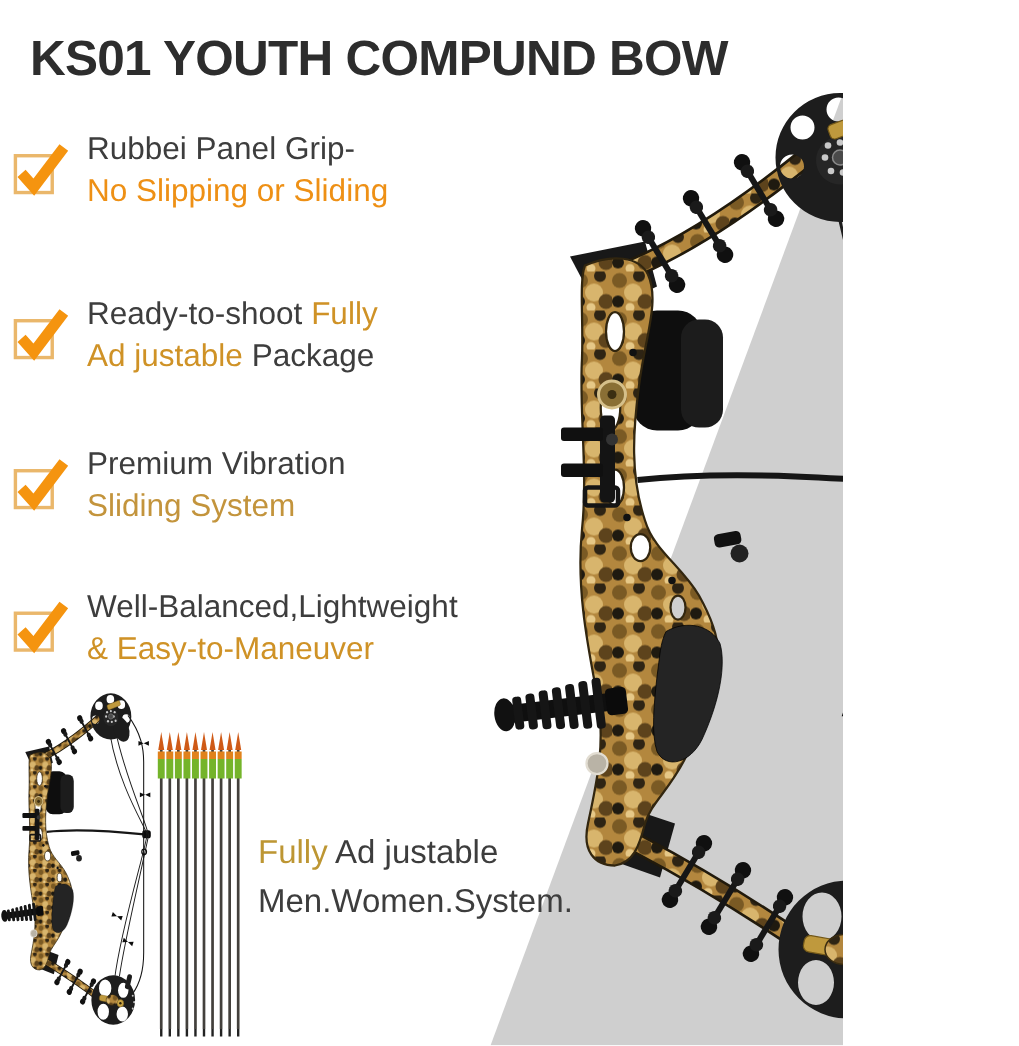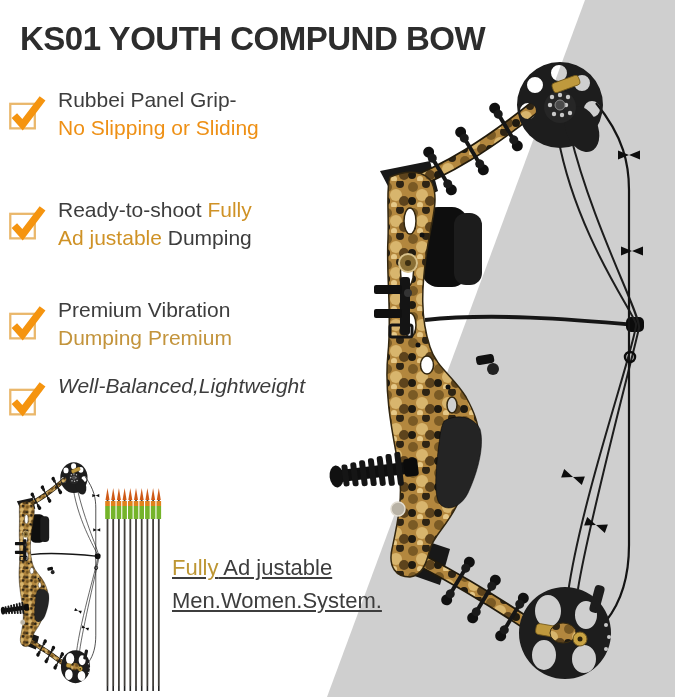--- a/index.html
+++ b/index.html
@@ -1,35 +1,35 @@
 <!DOCTYPE html>
 <html style="--c-title: #2d2d2d; --c-dark: #3d3d3d; --c-orange: #ee9015; --c-gold: #cf9226; --c-goldmuted: #c3943c; --c-gold2: #bd9633; --c-checkmark: #f5940f; --c-checkbox_outline: #eab76b; --c-background_gray: #cfcfcf; --c-camo_base: #b3873e; --c-bow_black: #1b1b1b;"><head>
 <meta charset="utf-8">
 <style>
   html,body{margin:0;padding:0;background:#fff;}
   .canvas{
-    position:relative;width:675px;height:697px;overflow:hidden;background:#ffffff;
+    position:relative;width:562px;height:697px;overflow:hidden;background:#ffffff;
     font-family:"Liberation Sans", sans-serif;
   }
   .hero{position:absolute;left:0;top:0;}
   .title{
     position:absolute;left:20px;top:20px;
     font-size:33px;font-weight:bold;letter-spacing:-0.5px;
     color:var(--c-title);white-space:nowrap;
   }
   .feature{position:absolute;left:8px;display:flex;align-items:flex-start;}
   .feature .check{width:40px;height:40px;margin-top:6px;flex:0 0 40px;}
   .ftext{margin-left:10px;font-size:21px;line-height:28px;color:var(--c-dark);white-space:nowrap;}
-  .caption{position:absolute;left:172px;top:551px;font-size:22px;line-height:33px;color:var(--c-dark);white-space:nowrap;text-decoration:underline;}
+  .caption{position:absolute;left:172px;top:551px;font-size:22px;line-height:33px;color:var(--c-dark);white-space:nowrap;}
   [data-color="dark"]{color:var(--c-dark);}
   [data-color="orange"]{color:var(--c-orange);margin-top:20px;}
   [data-color="gold"]{color:var(--c-gold);}
   [data-color="goldmuted"]{color:var(--c-goldmuted);}
   [data-color="gold2"]{color:var(--c-gold2);}
-  .f1{top:86px;} .f2{top:196px;} .f3{top:296px;} .f4{top:372px;font-style:italic;}
+  .f1{top:86px;} .f2{top:196px;} .f3{top:296px;} .f4{top:391px;}
 </style>
 </head>
 <body>
 
 <div class="canvas">
 
   <svg class="hero" width="679" height="697" viewBox="0 0 679 697">
     <polygon points="585,0 679,0 679,697 327,697" fill="var(--c-background_gray,#cfcfcf)"></polygon>
     <defs>
       <pattern id="camo" width="26" height="26" patternUnits="userSpaceOnUse">
@@ -221,42 +221,43 @@
     </div>
   </div>
 
   <div class="feature f2">
     <svg class="check" viewBox="0 0 44 44">
       <rect x="2.5" y="13" width="27" height="27" fill="#ffffff" stroke="var(--c-checkbox_outline)" stroke-width="2.5"></rect>
       <path d="M7,26 L16,36 L38,7" fill="none" stroke="var(--c-checkmark)" stroke-width="8"></path>
     </svg>
     <div class="ftext">
       <div><span data-color="dark">Ready-to-shoot </span><span data-color="gold">Fully</span></div>
-      <div><span data-color="gold">Ad justable </span><span data-color="dark">Dumping</span></div>
+      <div><span data-color="gold">Ad justable </span><span data-color="dark">Package</span></div>
     </div>
   </div>
 
   <div class="feature f3">
     <svg class="check" viewBox="0 0 44 44">
       <rect x="2.5" y="13" width="27" height="27" fill="#ffffff" stroke="var(--c-checkbox_outline)" stroke-width="2.5"></rect>
       <path d="M7,26 L16,36 L38,7" fill="none" stroke="var(--c-checkmark)" stroke-width="8"></path>
     </svg>
     <div class="ftext">
       <div><span data-color="dark">Premium Vibration</span><span></span></div>
-      <div><span data-color="goldmuted">Dumping Premium</span><span></span></div>
+      <div><span data-color="goldmuted">Sliding System</span><span></span></div>
     </div>
   </div>
 
   <div class="feature f4">
     <svg class="check" viewBox="0 0 44 44">
       <rect x="2.5" y="13" width="27" height="27" fill="#ffffff" stroke="var(--c-checkbox_outline)" stroke-width="2.5"></rect>
       <path d="M7,26 L16,36 L38,7" fill="none" stroke="var(--c-checkmark)" stroke-width="8"></path>
     </svg>
     <div class="ftext">
       <div><span data-color="dark">Well-Balanced,Lightweight</span><span></span></div>
+      <div><span data-color="gold">&amp; Easy-to-Maneuver</span><span></span></div>
     </div>
   </div>
 
   <div class="caption">
     <div><span data-color="gold2">Fully</span><span data-color="dark"> Ad justable</span></div>
     <div><span data-color="dark">Men.Women.System.</span></div>
   </div>
 
 </div>
 

